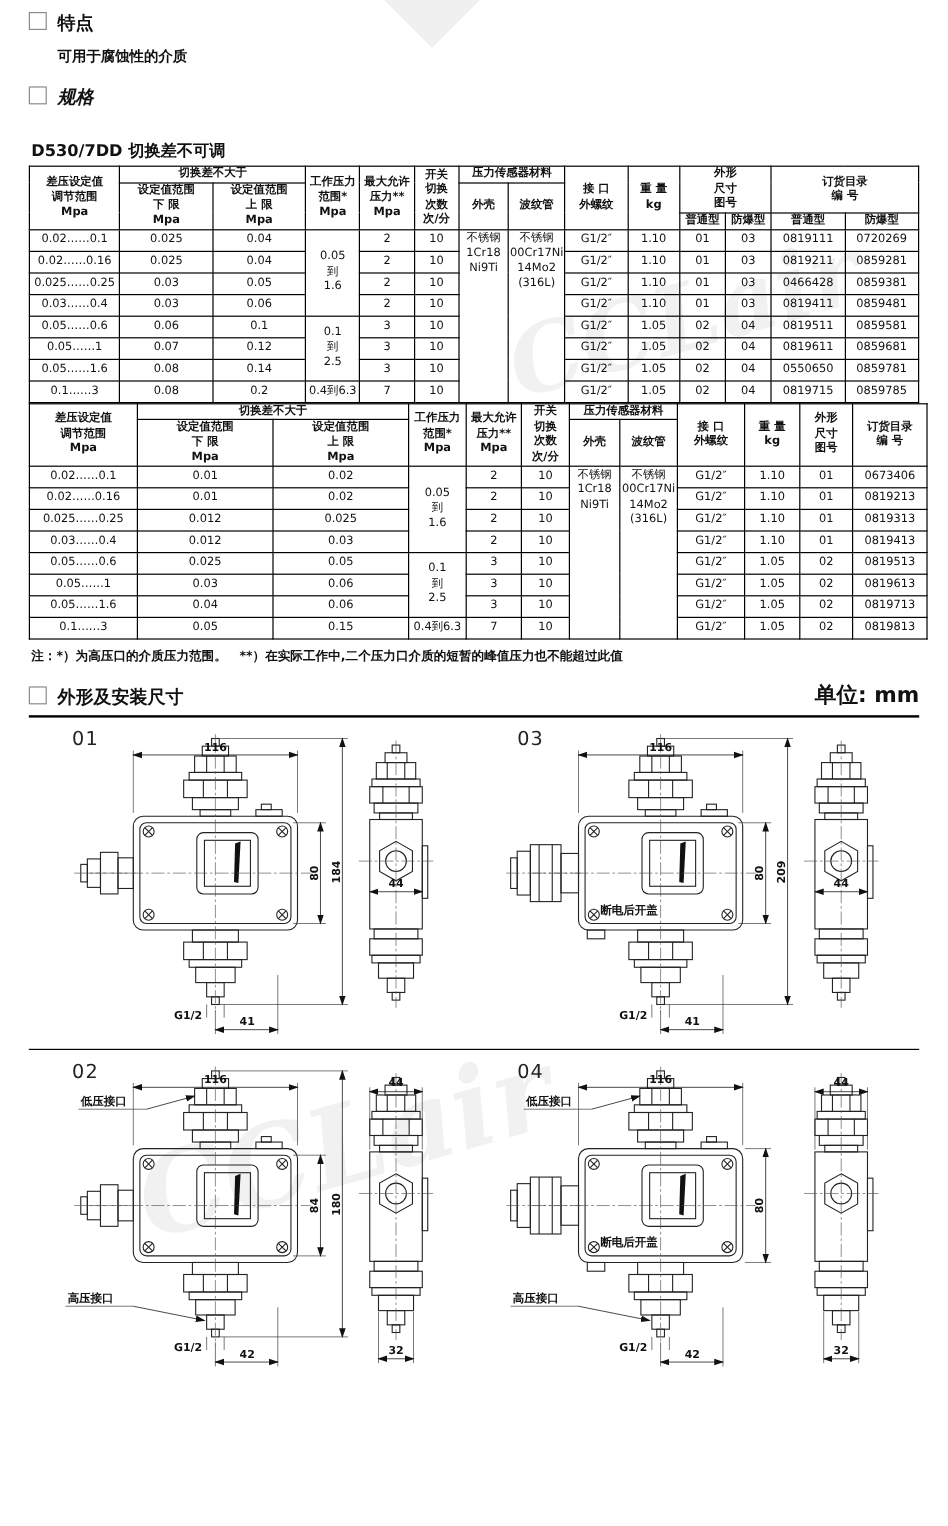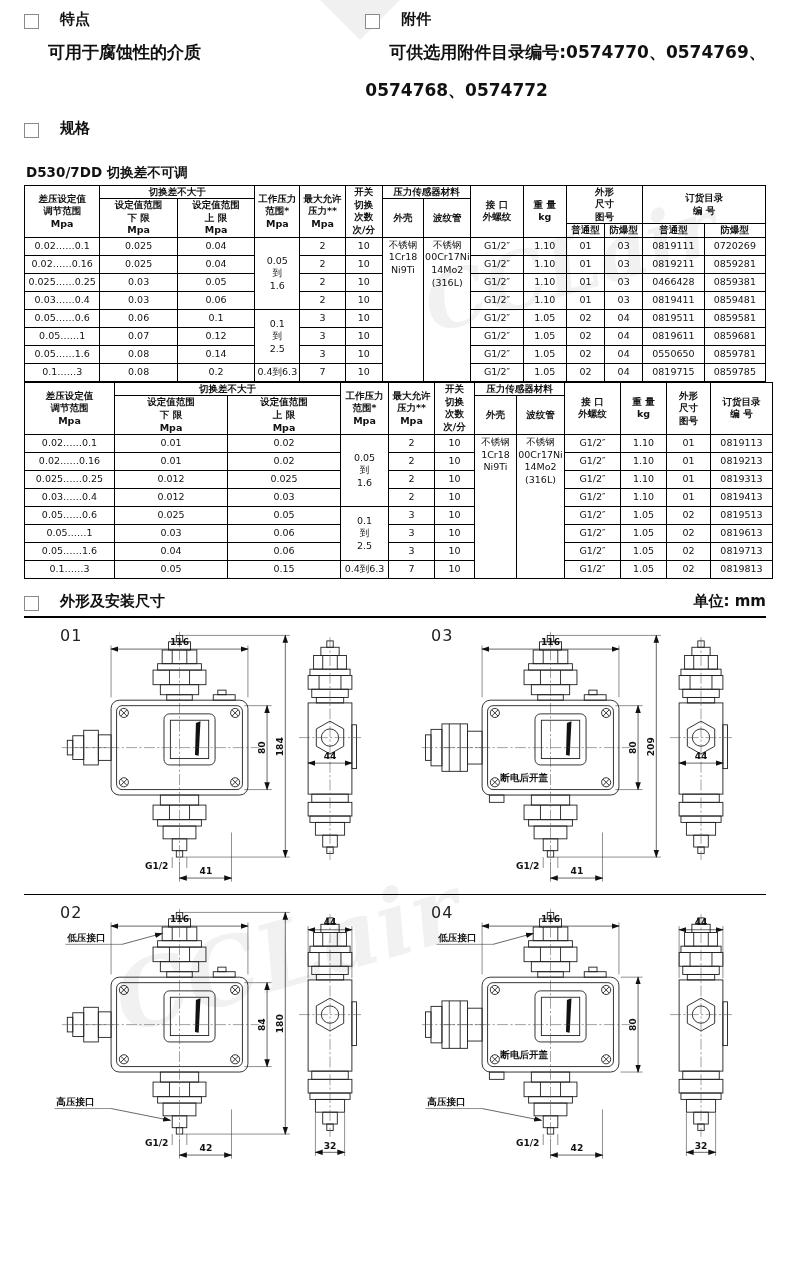--- a/index.html
+++ b/index.html
@@ -9,39 +9,39 @@
     position:relative;overflow:hidden;
   }
   .wm{position:absolute;z-index:0;color:rgba(0,0,0,0.055);font-weight:bold;font-style:italic;
       font-family:"DejaVu Serif",serif;pointer-events:none;white-space:nowrap;}
   .wm1{left:420px;top:220px;font-size:78px;transform:rotate(-16deg);}
   .wm2{left:110px;top:900px;font-size:92px;transform:rotate(-16deg);}
   .wm-tri{position:absolute;z-index:0;left:290px;top:-30px;width:0;height:0;
       border-left:70px solid transparent;border-right:70px solid transparent;
       border-top:70px solid rgba(0,0,0,0.06);}
   .page{position:relative;z-index:1;padding:10px 24px 0 24px;box-sizing:border-box;}
-  .sec-head{display:flex;align-items:flex-end;gap:21px;font-weight:bold;font-size:15px;}
+  .sec-head{display:flex;align-items:flex-start;gap:9px;font-weight:bold;font-size:15px;}
   .secbox{width:13px;height:13px;border:1.5px solid #8a8a8a;display:inline-block;flex:0 0 auto;background:#fff;}
   .top-row{display:flex;align-items:flex-start;}
   .col-feat{width:46%;}
   .col-acc{width:54%;}
-  .sub-text{font-size:17px;font-weight:bold;margin:9px 0 0 24px;line-height:1.7;}
+  .sub-text{font-size:12px;font-weight:bold;margin:9px 0 0 24px;line-height:1.7;font-family:Liberation Mono, monospace;}
   .acc-line2{margin-left:0;}
-  .spec-head{margin-top:14px;}
+  .spec-head{margin-top:14px;font-style:italic;}
   .tbl-title{font-weight:bold;font-size:13.5px;margin:26px 0 3px 2px;}
   .tbl-title .paren{font-size:12px;}
   table{border-collapse:collapse;width:100%;table-layout:fixed;}
   th,td{border:1px solid #000;text-align:center;vertical-align:middle;
         font-size:9.5px;padding:0 1px;white-space:pre-line;line-height:1.32;overflow:hidden;}
   th{font-weight:bold;}
   tbody td{height:17px;}
   td.mat{vertical-align:top;padding-top:1px;}
   .note{font-size:10.5px;font-weight:bold;margin:7px 0 0 2px;}
   .dims-row{display:flex;justify-content:space-between;align-items:flex-end;margin-top:13px;}
-  .unit{font-weight:bold;font-size:15px;}
+  .unit{font-weight:bold;font-size:18px;}
   .rule{border-top:2.2px solid #000;margin-top:5px;}
   .fig-grid{display:grid;grid-template-columns:1fr 1fr;}
   .fig-cell{position:relative;height:276px;}
   .fig-cell.r2{border-top:1.5px solid #000;height:288px;}
   .fig-cell svg.fig{display:block;margin:1px auto 0 auto;height:270px;}
   .fig-num{position:absolute;left:36px;top:8px;font-size:16px;letter-spacing:1px;color:#222;}
   
   .s{fill:none;stroke:#222;stroke-width:1;}
   .fl{fill:#111;stroke:none;}
   .cl{stroke:#555;stroke-width:0.6;stroke-dasharray:12 2.5 2.5 2.5;fill:none;}
@@ -152,28 +152,20 @@
 <div class="page">
 
   <div class="top-row">
     <div class="col-feat">
       <div class="sec-head">
         <span class="secbox"></span>
         <span>特点</span>
       </div>
       <div class="sub-text">可用于腐蚀性的介质</div>
     </div>
-    <div class="col-acc">
-      <div class="sec-head">
-        <span class="secbox"></span>
-        <span>附件</span>
-      </div>
-      <div class="sub-text">可供选用附件目录编号:0574770、0574769、</div>
-      <div class="sub-text acc-line2">0574768、0574772</div>
-    </div>
   </div>
 
   <div class="sec-head spec-head">
     <span class="secbox"></span>
     <span>规格</span>
   </div>
 
   <div class="tbl-title">D530/7DD 切换差不可调</div>
 
   <table>
@@ -426,21 +418,21 @@
         <td rowspan="8" class="mat">不锈钢
 1Cr18
 Ni9Ti</td>
         <td rowspan="8" class="mat">不锈钢
 00Cr17Ni
 14Mo2
 (316L)</td>
         <td>G1/2″</td>
         <td>1.10</td>
         <td>01</td>
-        <td>0819113</td>
+        <td>0673406</td>
       </tr>
       <tr>
         <td>0.02……0.16</td>
         <td>0.01</td>
         <td>0.02</td>
         <td>2</td>
         <td>10</td>
         <td>G1/2″</td>
         <td>1.10</td>
         <td>01</td>
@@ -512,20 +504,21 @@
         <td>7</td>
         <td>10</td>
         <td>G1/2″</td>
         <td>1.05</td>
         <td>02</td>
         <td>0819813</td>
       </tr>
     </tbody>
   </table>
 
+  <div class="note">注：*）为高压口的介质压力范围。　**）在实际工作中,二个压力口介质的短暂的峰值压力也不能超过此值</div>
 
   <div class="dims-row">
     <div class="sec-head">
       <span class="secbox"></span>
       <span>外形及安装尺寸</span>
     </div>
     <div class="unit">单位: mm</div>
   </div>
   <div class="rule"></div>
 

